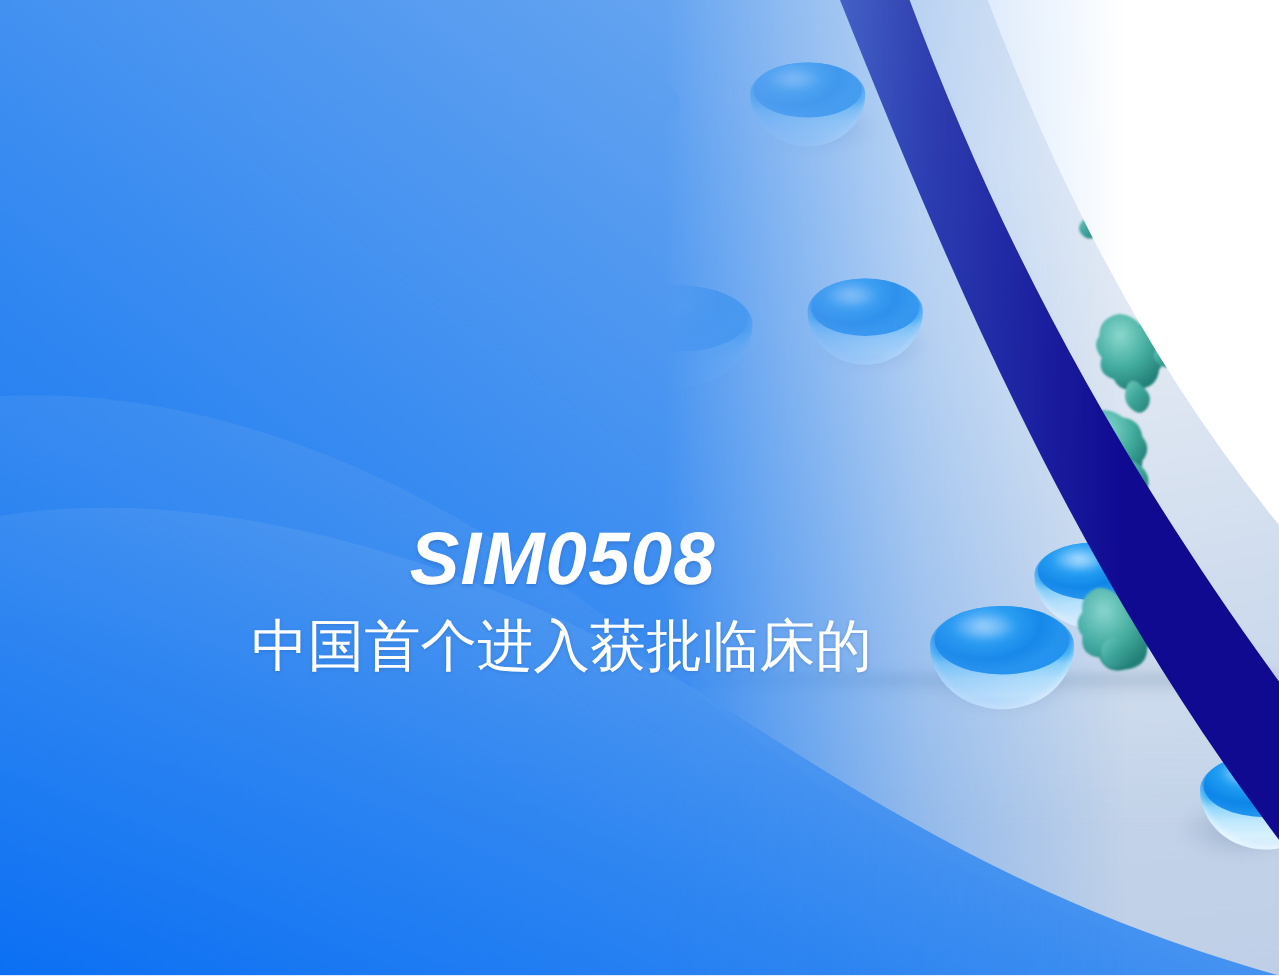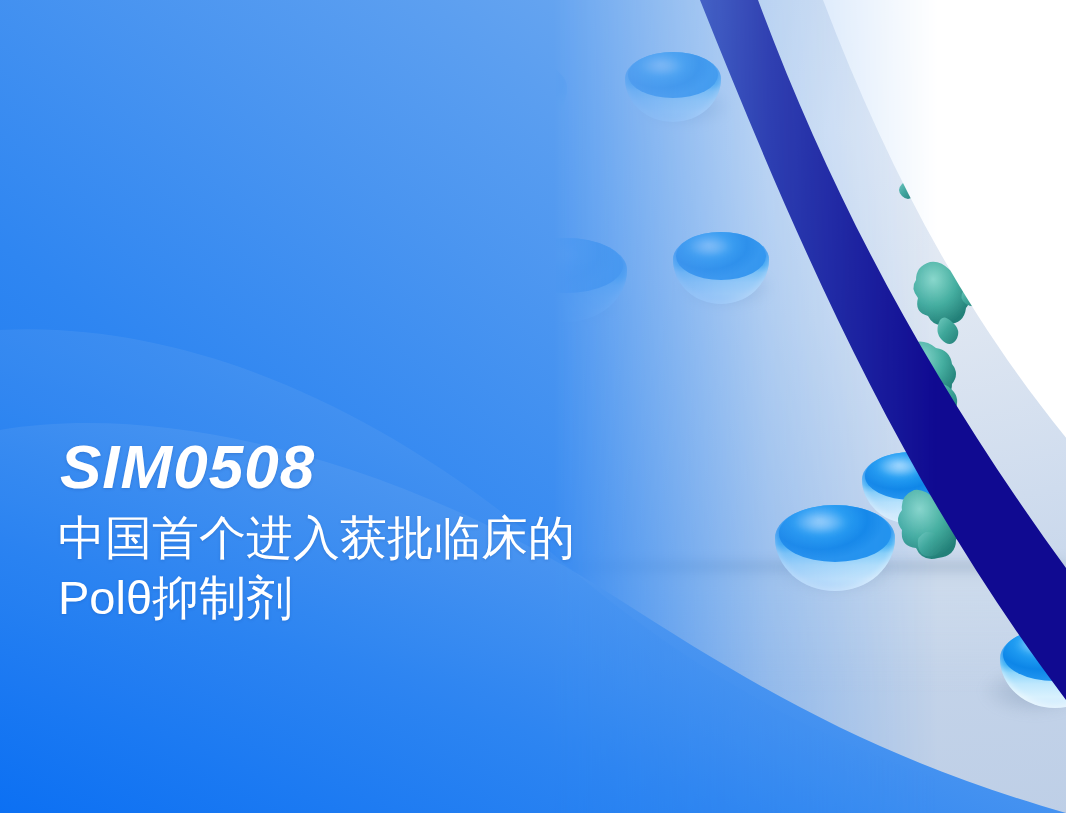--- a/index.html
+++ b/index.html
@@ -60,20 +60,21 @@
   
   .arc{position:absolute;inset:0;pointer-events:none;}
 
   
   .protein{position:absolute;left:880px;top:150px;width:190px;height:420px;}
 
   
   .textblock{
     position:absolute;left:58px;top:436px;width:820px;
     color:#ffffff;
+    text-align:center;
   }
   .title{
     font-size:62px;line-height:1.0;
     font-weight:700;font-style:italic;
     letter-spacing:1px;
     text-shadow:0 1px 3px rgba(20,70,150,.28);
     margin:0 0 10px 2px;
     white-space:nowrap;
   }
   .subtitle{
@@ -241,17 +242,16 @@
     <rect x="0" y="0" width="1066" height="813" fill="url(#bg1)" mask="url(#mBlue)"></rect>
 
     <path d="M0 430 C 180 400, 420 470, 620 600 C 760 690, 880 760, 1066 813 L 0 813 Z" fill="url(#bg1)" opacity=".98"></path>
     <path d="M0 330 C 200 320, 400 420, 560 560 C 700 680, 860 770, 1066 813 L 0 813 Z" fill="url(#bg1)" opacity=".55" mask="url(#mBlue)"></path>
   </svg>
 
   <div class="textblock">
     <div class="title">SIM0508</div>
     <div class="subtitle">
       <span>中国首个进入获批临床的</span>
-      <span>Polθ抑制剂</span>
     </div>
   </div>
 
 </div>
 
 </body></html>

